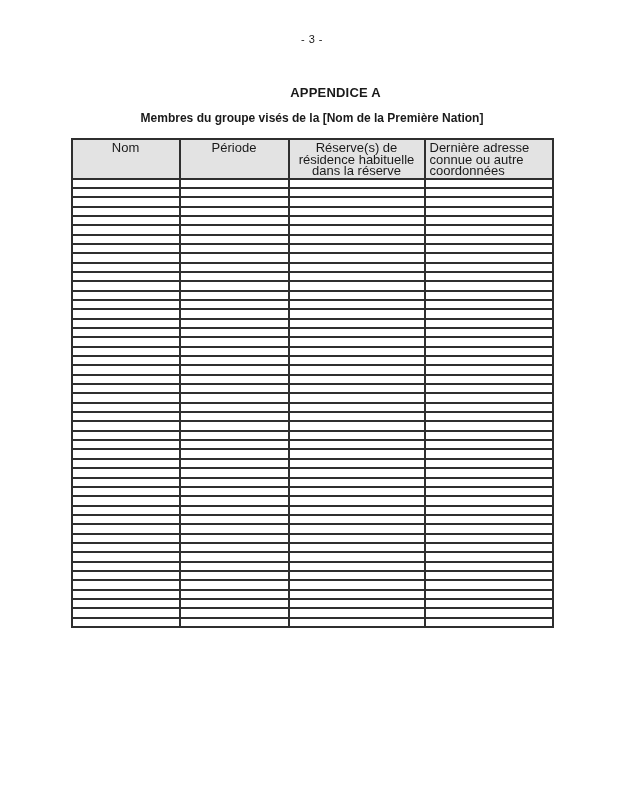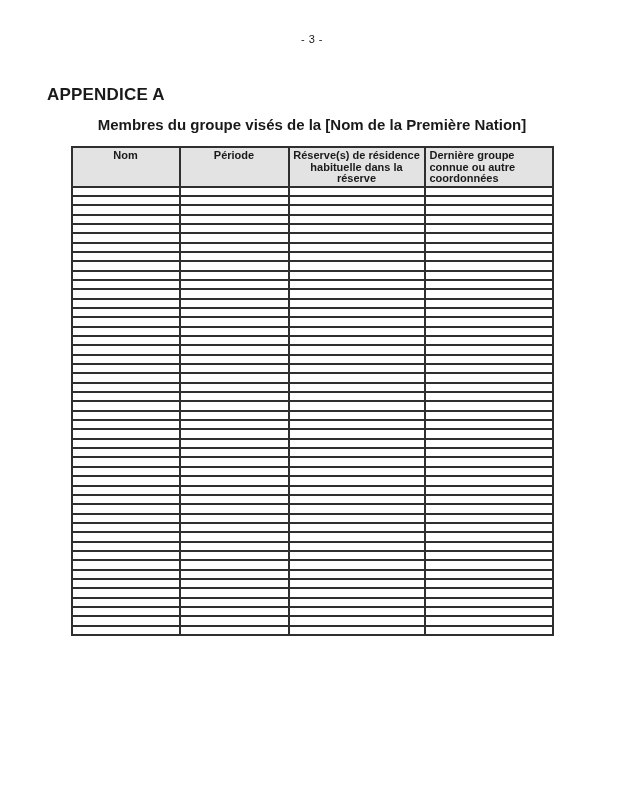--- a/index.html
+++ b/index.html
@@ -20,45 +20,46 @@
   }
   .page-number {
     padding-top: 33px;
     text-align: center;
     font-size: 11px;
     font-weight: normal;
     letter-spacing: 0.5px;
   }
   .doc-title {
     margin-top: 40px;
-    font-size: 17px;
+    text-align: center;
+    font-size: 13px;
     font-weight: bold;
     letter-spacing: 0.2px;
     margin-left: 47px;
   }
   .doc-subtitle {
     margin-top: 11px;
     text-align: center;
-    font-size: 15px;
+    font-size: 12px;
     font-weight: bold;
   }
   table.members-table {
     margin: 13px auto 0 auto;
     width: 481px;
     border-collapse: collapse;
     table-layout: fixed;
   }
   table.members-table th,
   table.members-table td {
     border: 2px solid var(--border-color);
   }
   table.members-table th {
     background: var(--header-bg);
-    font-size: 11px;
-    font-weight: bold;
+    font-size: 13px;
+    font-weight: normal;
     line-height: 11.5px;
     vertical-align: top;
     text-align: center;
     padding: 2px 2px 1px 2px;
     height: 37px;
   }
   table.members-table th.align-left {
     text-align: left;
     padding-left: 4px;
   }
@@ -83,21 +84,21 @@
       <col style="width:108px">
       <col style="width:109px">
       <col style="width:136px">
       <col style="width:128px">
     </colgroup>
     <thead>
       <tr>
         <th>Nom</th>
         <th>Période</th>
         <th>Réserve(s) de résidence habituelle dans la réserve</th>
-        <th class="align-left">Dernière groupe connue ou autre coordonnées</th>
+        <th class="align-left">Dernière adresse connue ou autre coordonnées</th>
       </tr>
     </thead>
     <tbody>
 
     <tr>
           <td></td>
           <td></td>
           <td></td>
           <td></td>
         </tr>

